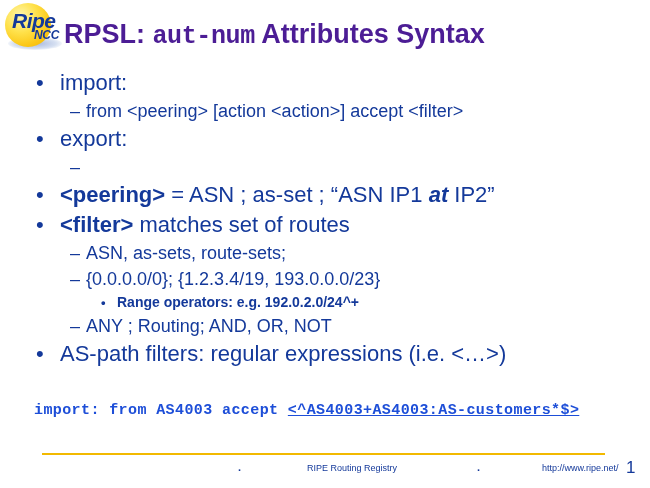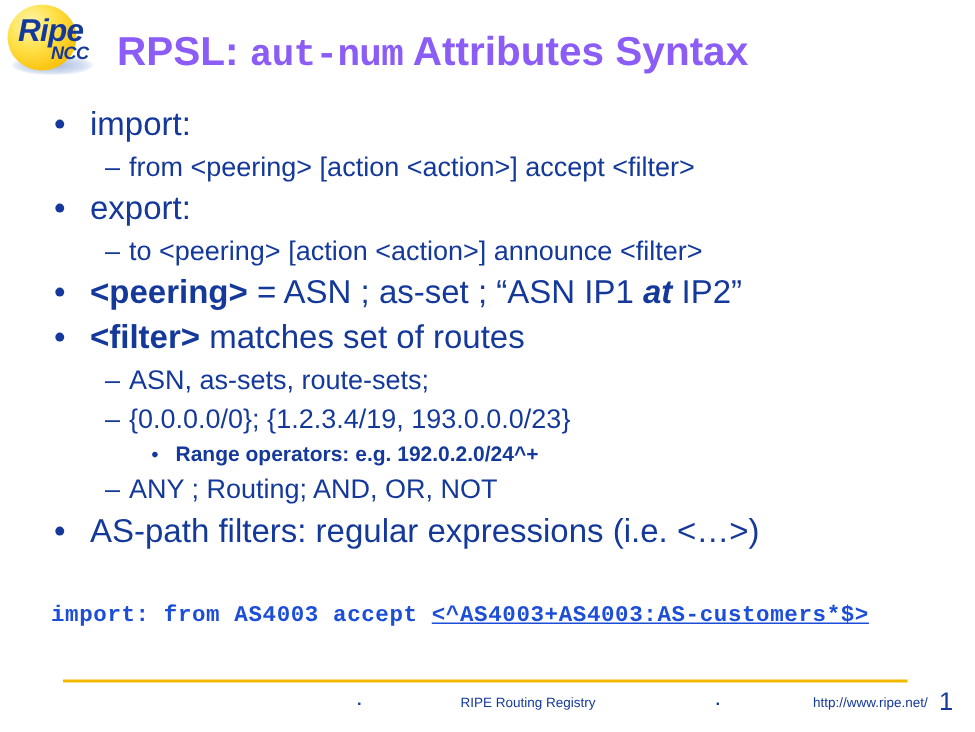--- a/index.html
+++ b/index.html
@@ -63,25 +63,25 @@
     font-weight: bold;
     font-size: 12px;
     letter-spacing: -0.3px;
     color: #14399a;
     line-height: 1;
   }
 
   
   #title {
     position: absolute;
-    left: 78px;
+    left: 64px;
     top: 20px;
     font-size: 27px;
     font-weight: bold;
-    color: #8b5cf6;
+    color: #4c1d95;
     white-space: nowrap;
     line-height: 1.05;
   }
   #title .mono {
     font-family: "Liberation Mono", monospace;
     font-weight: bold;
     font-size: 25px;
     letter-spacing: -0.4px;
   }
 
@@ -200,21 +200,21 @@
 </div>
 
 <div id="title">
   <span>RPSL: </span><span class="mono">aut-num</span><span> Attributes Syntax</span>
 </div>
 
 <div id="body-area">
     <div class="line lvl1"><span class="mk">•</span><span><span>import:</span></span></div>
     <div class="line lvl2"><span class="mk">–</span><span><span>from &lt;peering&gt; [action &lt;action&gt;] accept &lt;filter&gt;</span></span></div>
     <div class="line lvl1"><span class="mk">•</span><span><span>export:</span></span></div>
-    <div class="line lvl2"><span class="mk">–</span><span><span>to &lt;peering&gt; [action &lt;action&gt;] announce &lt;filter&gt;</span></span></div>
+    <div class="line lvl2"><span class="mk">–</span></div>
     <div class="line lvl1"><span class="mk">•</span><span><span class="b">&lt;peering&gt;</span><span> = ASN ; as-set ; “ASN IP1 </span><span class="bi">at</span><span> IP2”</span></span></div>
     <div class="line lvl1"><span class="mk">•</span><span><span class="b">&lt;filter&gt;</span><span>  matches set of routes</span></span></div>
     <div class="line lvl2"><span class="mk">–</span><span><span>ASN, as-sets, route-sets;</span></span></div>
     <div class="line lvl2"><span class="mk">–</span><span><span>{0.0.0.0/0}; {1.2.3.4/19, 193.0.0.0/23}</span></span></div>
     <div class="line lvl3"><span class="mk">•</span><span><span class="b">Range operators: e.g. 192.0.2.0/24^+</span></span></div>
     <div class="line lvl2"><span class="mk">–</span><span><span>ANY ; Routing; AND, OR, NOT</span></span></div>
     <div class="line lvl1"><span class="mk">•</span><span><span>AS-path filters: regular expressions (i.e. &lt;…&gt;)</span></span></div>
   </div>
 
 <div id="code-line">

